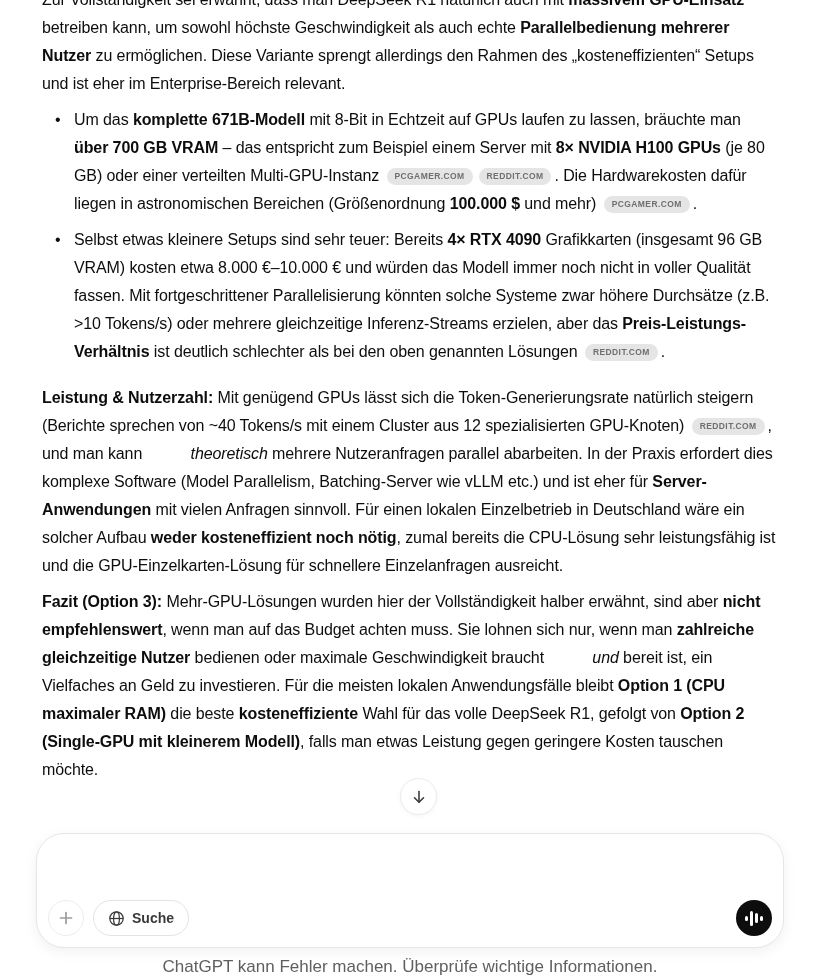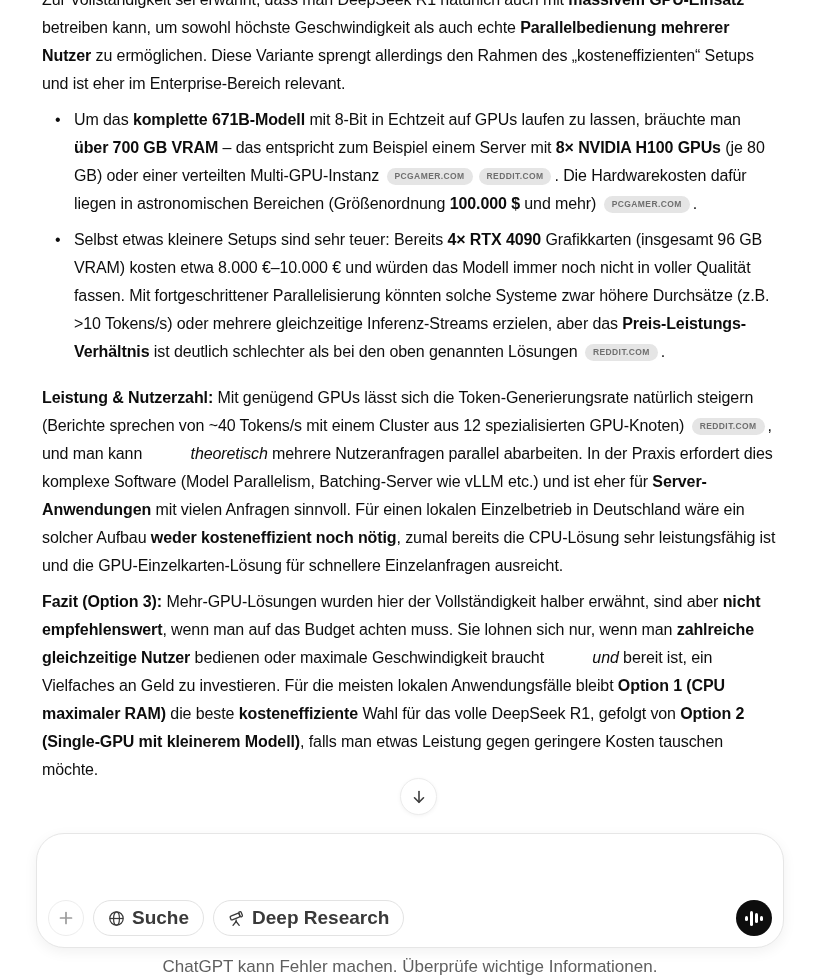--- a/index.html
+++ b/index.html
@@ -56,21 +56,21 @@
   }
   .icon-circle-btn {
     width: 36px; height: 36px; border-radius: 50%; background: #fff;
     border: 1px solid #ededed; display: flex; align-items: center; justify-content: center;
     cursor: pointer; padding: 0;
   }
   .tool-pill {
     height: 36px; border-radius: 999px; border: 1px solid #e3e3e3; background: #fff;
     display: flex; align-items: center; gap: 7px; padding: 0 14px;
     font-family: "Liberation Sans", "DejaVu Sans", sans-serif;
-    font-size: 19px; font-weight: 600; color: #3a3a3a; cursor: pointer;
+    font-size: 14px; font-weight: 600; color: #3a3a3a; cursor: pointer;
   }
   .voice-btn {
     margin-left: auto; width: 36px; height: 36px; border-radius: 50%;
     background: #0d0d0d; border: none; display: flex; align-items: center;
     justify-content: center; gap: 2px; cursor: pointer;
   }
   .voice-btn span { display: block; width: 3px; border-radius: 2px; background: #fff; }
   .vb1 { height: 5px; } .vb2 { height: 15px; } .vb3 { height: 10px; } .vb4 { height: 5px; }
 
   
@@ -120,34 +120,20 @@
       <span style="display:flex;">
         <svg width="17" height="17" viewBox="0 0 18 18" fill="none" stroke="#3a3a3a" stroke-width="1.3">
           <circle cx="9" cy="9" r="7.1"></circle>
           <ellipse cx="9" cy="9" rx="3.1" ry="7.1"></ellipse>
           <path d="M1.9 9 H16.1"></path>
         </svg>
       </span>
       <span>Suche</span>
     </button>
 
-    <button class="tool-pill">
-      <span style="display:flex;">
-        <svg width="17" height="17" viewBox="0 0 18 18" fill="none" stroke="#3a3a3a" stroke-width="1.4" stroke-linecap="round" stroke-linejoin="round">
-          <g transform="rotate(-22 8 6.5)">
-            <rect x="2.2" y="4.6" width="10.2" height="4.2" rx="1.2"></rect>
-            <rect x="12.4" y="3.9" width="2.6" height="5.6" rx="1.1"></rect>
-          </g>
-          <path d="M8.6 10.6 L8.6 12.2"></path>
-          <path d="M8.6 12.2 L5.3 16.2"></path>
-          <path d="M8.6 12.2 L11.9 16.2"></path>
-        </svg>
-      </span>
-      <span>Deep Research</span>
-    </button>
 
     <button class="voice-btn">
       <span class="vb1"></span>
         <span class="vb2"></span>
         <span class="vb3"></span>
         <span class="vb4"></span>
     </button>
   </div>
 </div>
 

